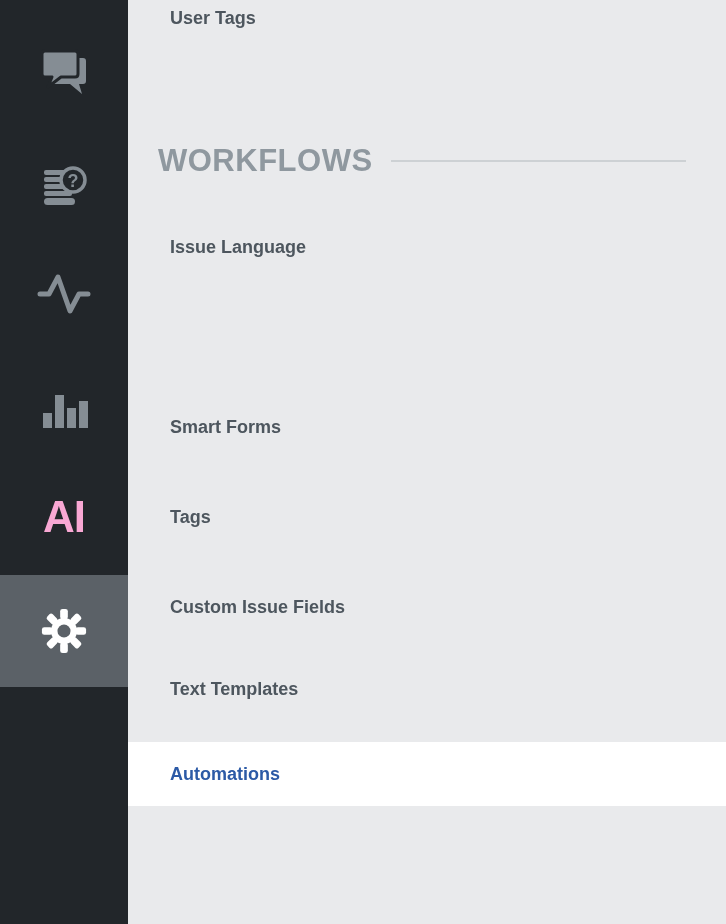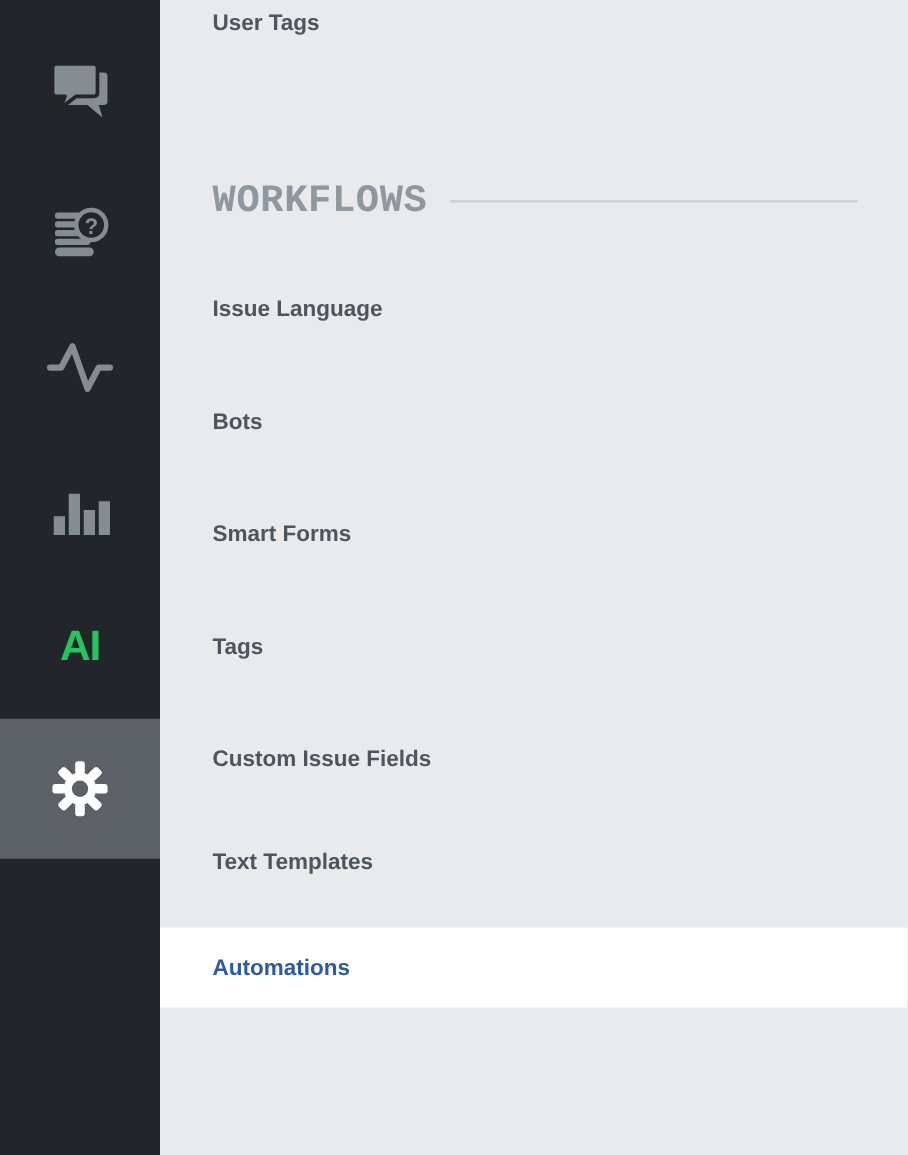--- a/index.html
+++ b/index.html
@@ -31,23 +31,23 @@
     height: 112px;
     display: flex;
     align-items: center;
     justify-content: center;
     cursor: pointer;
   }
   .nav-cell.selected {
     background: #5b6167;
   }
   .ai-label {
-    font-size: 34px;
+    font-size: 44px;
     font-weight: 700;
-    color: #22c55e;
+    color: #f9a8d4;
     letter-spacing: -1px;
     line-height: 1;
   }
   
   .panel {
     position: absolute;
     left: 128px; top: 0;
     width: 598px;
     height: 924px;
     background: #e9eaec;
@@ -77,24 +77,23 @@
   .menu-row.selected .label {
     color: #2c5aa6;
   }
   .section-row {
     position: absolute;
     left: 0;
     width: 598px;
     height: 90px;
     display: flex;
     align-items: center;
-    padding-left: 42px;
+    padding-left: 30px;
     padding-right: 40px;
     box-sizing: border-box;
-    font-family: Liberation Mono, monospace;
   }
   .section-label {
     font-size: 31px;
     font-weight: 700;
     color: #8f989f;
     letter-spacing: 0.5px;
     white-space: nowrap;
   }
   .section-divider {
     flex: 1;
@@ -179,23 +178,20 @@
 
     <div class="section-row" style="top:116px">
       <span class="section-label">WORKFLOWS</span>
       <div class="section-divider"></div>
     </div>
 
     <div class="menu-row" style="top:202px">
       <span class="label">Issue Language</span>
     </div>
 
-    <div class="menu-row" style="top:292px">
-      <span class="label">Bots</span>
-    </div>
 
     <div class="menu-row" style="top:382px">
       <span class="label">Smart Forms</span>
     </div>
 
     <div class="menu-row" style="top:472px">
       <span class="label">Tags</span>
     </div>
 
     <div class="menu-row" style="top:562px">

